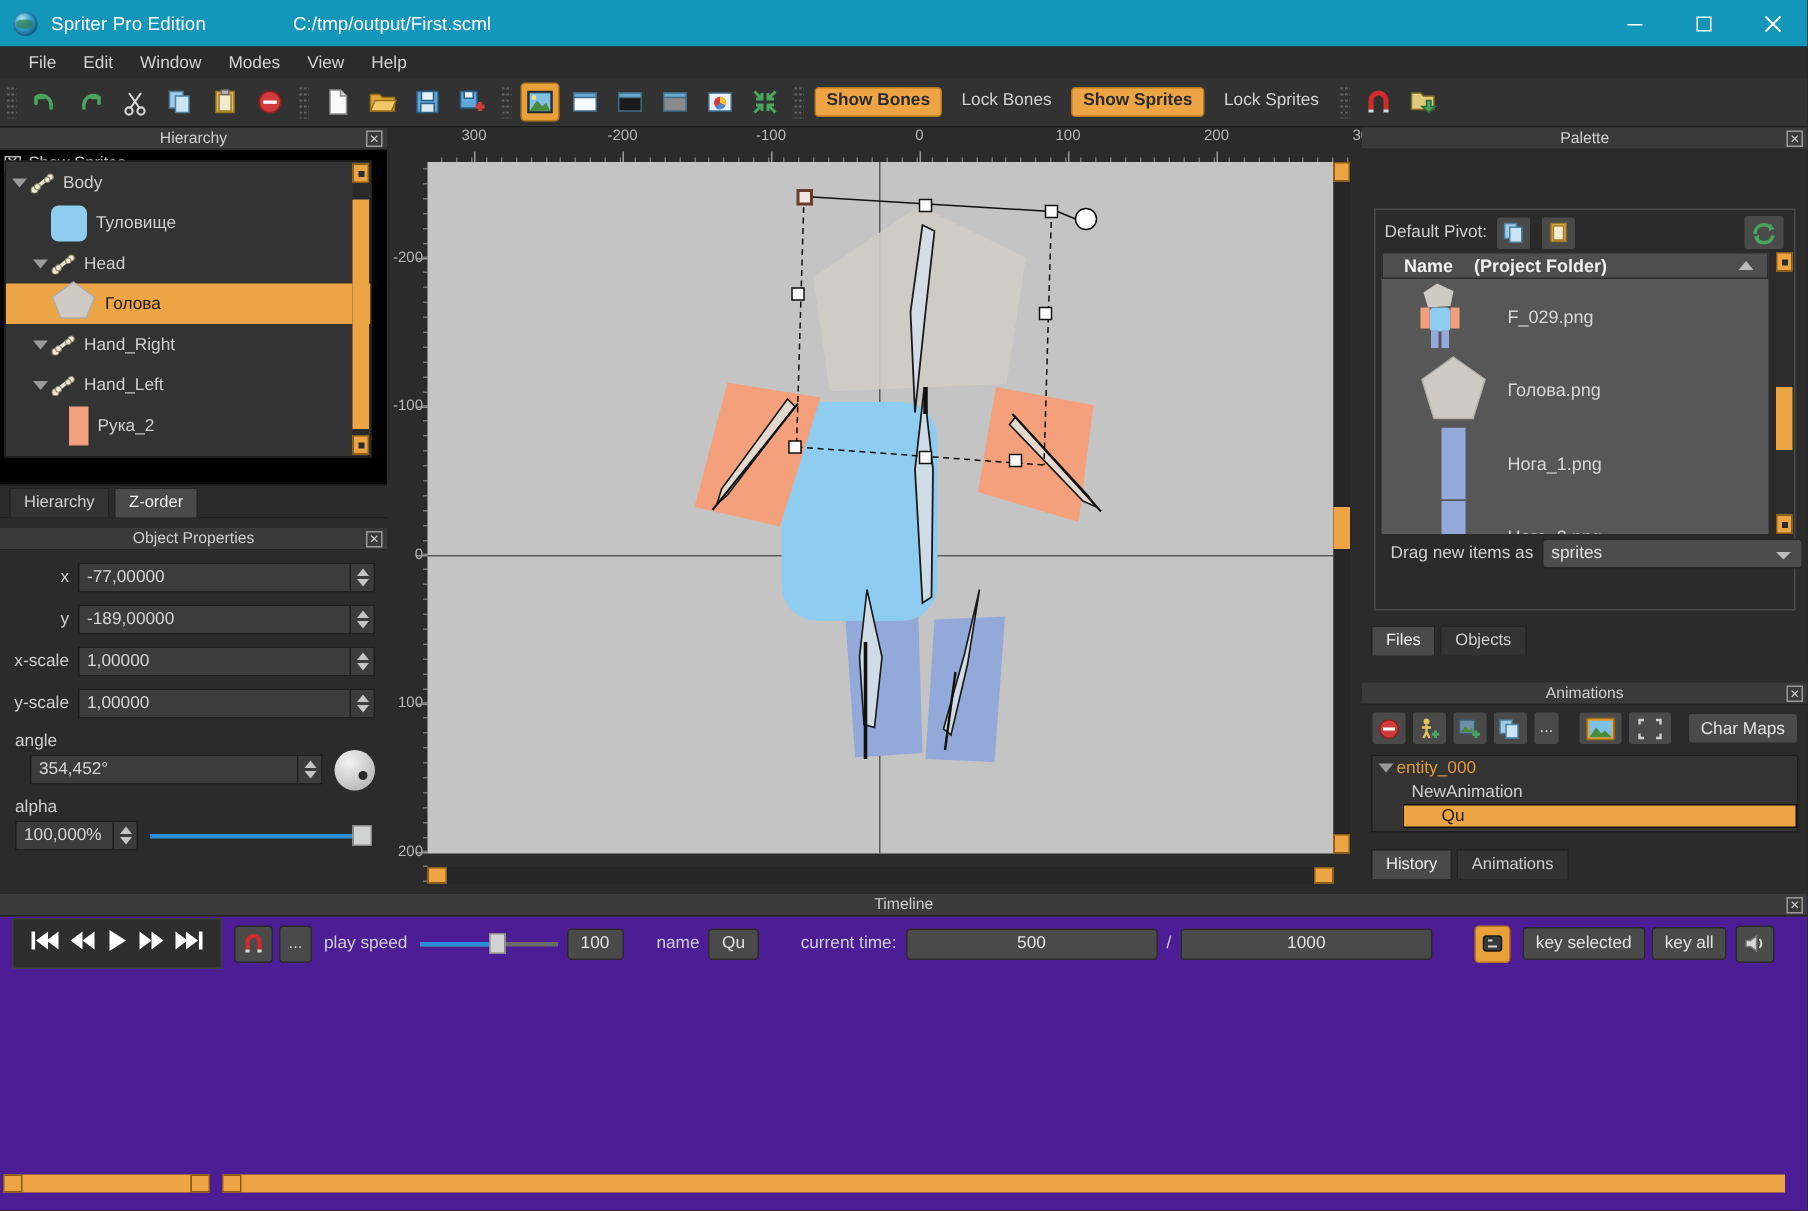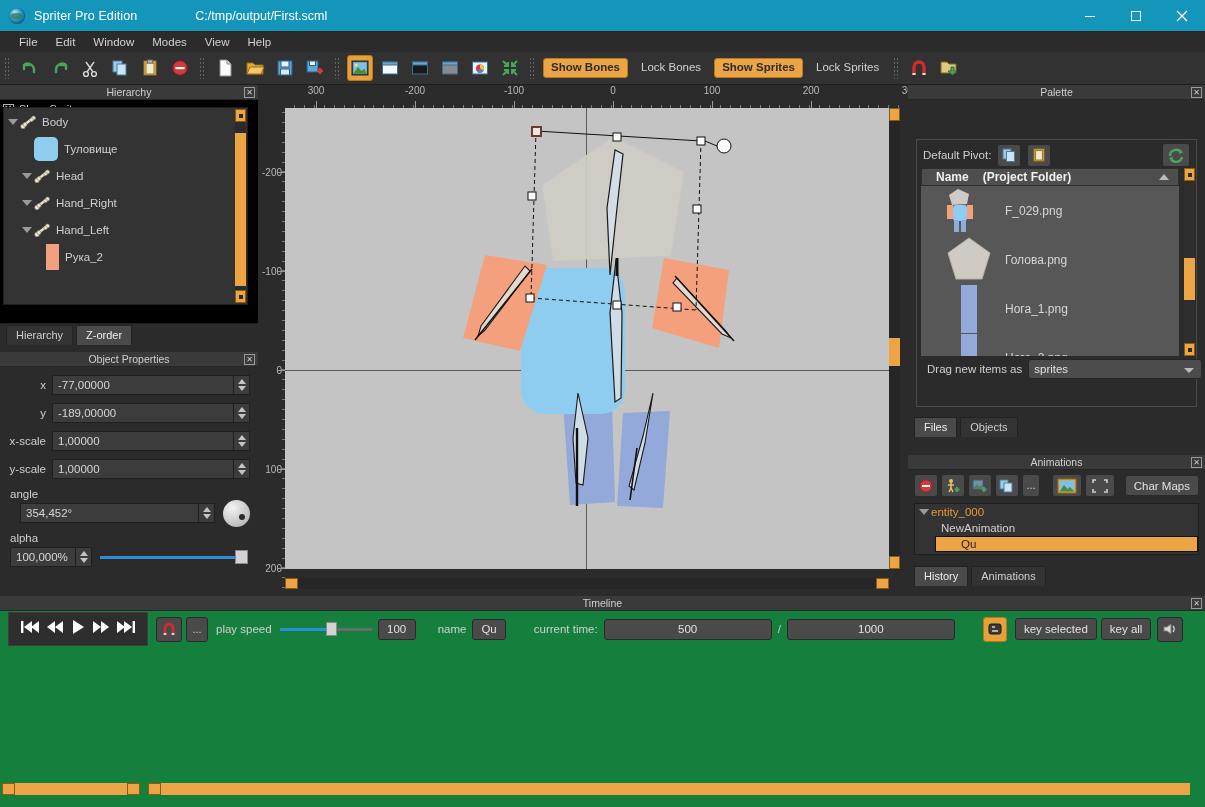--- a/index.html
+++ b/index.html
@@ -200,21 +200,21 @@
   #animations { position:absolute; left:908px; top:455px; width:297px; height:137px; background:#2b2b2b; }
   #anim-tools { display:flex; align-items:center; gap:3px; padding:4px 6px; }
   #anim-list {
     margin:2px 6px 0; height:52px; background:#333; border:1px solid #1e1e1e; position:relative;
   }
   .anim-row{ height:16px; display:flex; align-items:center; font-size:11.5px; color:#cfcfcf; }
   .anim-row.ent{ color:#e39a3b; }
   .anim-row.sel{ background:#eda444; color:#1c1c1c; border:1px solid #111; }
 
   
-  #timeline { position:absolute; left:0; top:596px; width:1205px; height:211px; background:#15803d; }
+  #timeline { position:absolute; left:0; top:596px; width:1205px; height:211px; background:#4c1d95; }
   #tl-controls { position:absolute; left:0; top:15px; width:1205px; height:36px; display:flex; align-items:center; }
   #transport {
     width:140px; height:34px; background:#2e2e2e; border:1px solid #3e3e3e;
     display:flex; align-items:center; justify-content:center; gap:4px; flex:none;
   }
   .tfield {
     height:19px; background:#4a4a4a; border:1px solid #2a2a2a; border-radius:3px;
     color:#e2e2e2; font-size:11.5px; display:flex; align-items:center; justify-content:center;
   }
   .tlbl { font-size:11.5px; color:#cfcfcf; }
@@ -433,20 +433,28 @@
             <path d="M3 11 L13 3" stroke="#e8e2cf" stroke-width="2.4"></path>
             <circle cx="3" cy="11.5" r="2.3" fill="#efe9d8" stroke="#8d8668" stroke-width=".7"></circle>
             <circle cx="5" cy="9.5" r="2" fill="#efe9d8" stroke="#8d8668" stroke-width=".7"></circle>
             <circle cx="13.5" cy="3" r="2" fill="#efe9d8" stroke="#8d8668" stroke-width=".7"></circle>
             <circle cx="11.5" cy="4.8" r="1.8" fill="#efe9d8" stroke="#8d8668" stroke-width=".7"></circle>
           </svg>
       </span>
       <span class="tlabel">Head</span>
     </div>
 
+    <div class="trow sel" style="padding-left:30px">
+      <span class="swatch">
+        <svg width="30" height="26" viewBox="0 0 30 26">
+            <polygon points="15,1 29,11 23.5,25 6.5,25 1,11" fill="#cfcbc4" stroke="#b0aca4"></polygon>
+          </svg>
+      </span>
+      <span class="tlabel">Голова</span>
+    </div>
 
     <div class="trow" style="padding-left:16px">
       <span class="tw">
           <span class="tri"></span>
         </span>
       <span class="bone-ic">
         <svg width="18" height="14" viewBox="0 0 18 14">
             <path d="M3 11 L13 3" stroke="#e8e2cf" stroke-width="2.4"></path>
             <circle cx="3" cy="11.5" r="2.3" fill="#efe9d8" stroke="#8d8668" stroke-width=".7"></circle>
             <circle cx="5" cy="9.5" r="2" fill="#efe9d8" stroke="#8d8668" stroke-width=".7"></circle>

